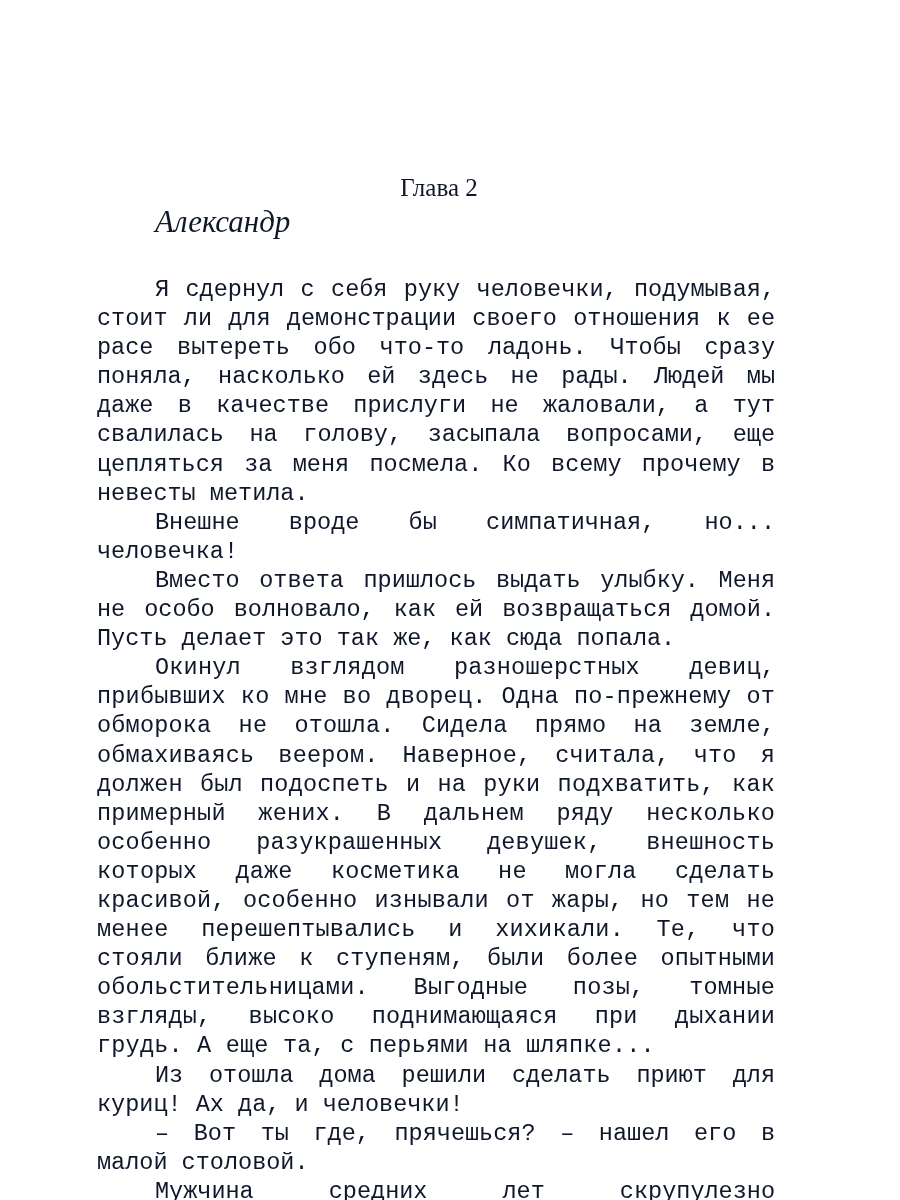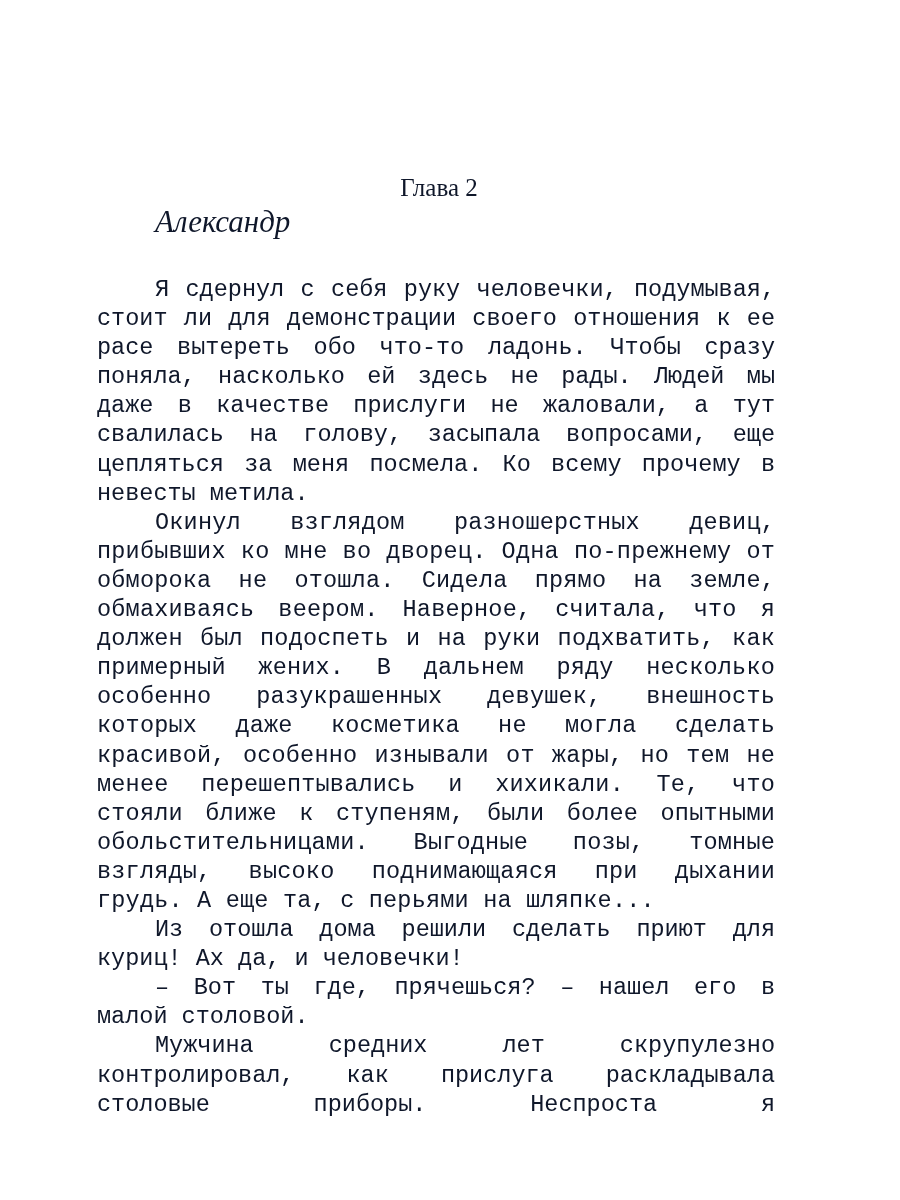--- a/index.html
+++ b/index.html
@@ -27,18 +27,20 @@
   .para.tracked { letter-spacing: 0.2px; }
 </style>
 </head>
 <body>
 
 <div class="page">
   <div class="chapter-title">Глава 2</div>
   <div class="pov">Александр</div>
   <div class="body-text">
     <p class="para">Я сдернул с себя руку человечки, подумывая, стоит ли для демонстрации своего отношения к ее расе вытереть обо что-то ладонь. Чтобы сразу поняла, насколько ей здесь не рады. Людей мы даже в качестве прислуги не жаловали, а тут свалилась на голову, засыпала вопросами, еще цепляться за меня посмела. Ко всему прочему в невесты метила.</p>
+    <p class="para">Внешне вроде бы симпатичная, но... человечка!</p>
+    <p class="para">Вместо ответа пришлось выдать улыбку. Меня не особо волновало, как ей возвращаться домой. Пусть делает это так же, как сюда попала.</p>
     <p class="para tracked">Окинул взглядом разношерстных девиц, прибывших ко мне во дворец. Одна по-прежнему от обморока не отошла. Сидела прямо на земле, обмахиваясь веером. Наверное, считала, что я должен был подоспеть и на руки подхватить, как примерный жених. В дальнем ряду несколько особенно разукрашенных девушек, внешность которых даже косметика не могла сделать красивой, особенно изнывали от жары, но тем не менее перешептывались и хихикали. Те, что стояли ближе к ступеням, были более опытными обольстительницами. Выгодные позы, томные взгляды, высоко поднимающаяся при дыхании грудь. А еще та, с перьями на шляпке...</p>
     <p class="para">Из отошла дома решили сделать приют для куриц! Ах да, и человечки!</p>
     <p class="para">– Вот ты где, прячешься? – нашел его в малой столовой.</p>
     <p class="para" style="text-align-last: justify;">Мужчина средних лет скрупулезно контролировал, как прислуга раскладывала столовые приборы. Неспроста я</p>
   </div>
 </div>
 
 </body></html>

